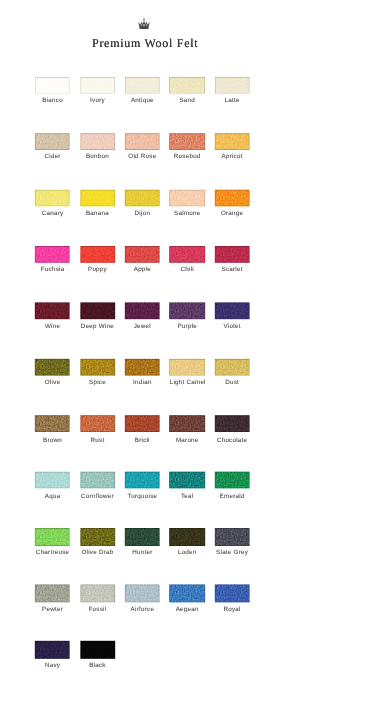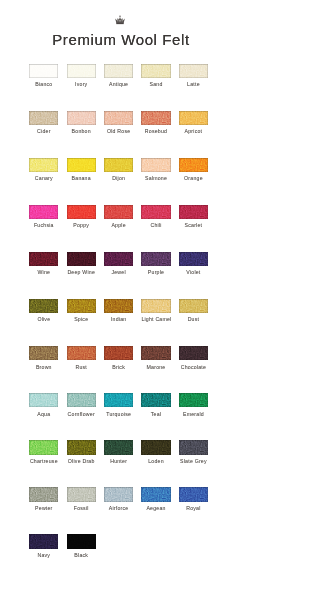--- a/index.html
+++ b/index.html
@@ -9,22 +9,22 @@
     background:#ffffff;
     font-family:"Liberation Sans", sans-serif;
     -webkit-font-smoothing:antialiased;
     overflow:hidden;
   }
   #sheet { position:relative; width:236px; height:590px; }
   #crown { position:absolute; left:2px; top:15px; width:236px; text-align:center; }
   #crown svg { display:block; margin:0 auto; }
   #title {
     position:absolute; left:3px; top:31px; width:236px; text-align:center;
-    font-family:Liberation Sans, sans-serif;
-    font-size:15px; font-weight:200; letter-spacing:0.6px;
+    font-family:Liberation Serif, serif;
+    font-size:10px; font-weight:200; letter-spacing:0.6px;
     color:#3b3836; text-shadow:0 0 0.35px #3b3836;
   }
   #grid { position:absolute; left:29.2px; top:63.5px; width:180px; }
   .row { position:relative; height:47.08px; }
   .cell { position:absolute; top:0; width:29.3px; }
   .sw { width:29.3px; height:14.4px; position:relative; overflow:hidden; }
   .sw .tex {
     position:absolute; left:0; top:0; right:0; bottom:0;
     filter:url(#feltnoise); mix-blend-mode:overlay; opacity:0.9;
   }

